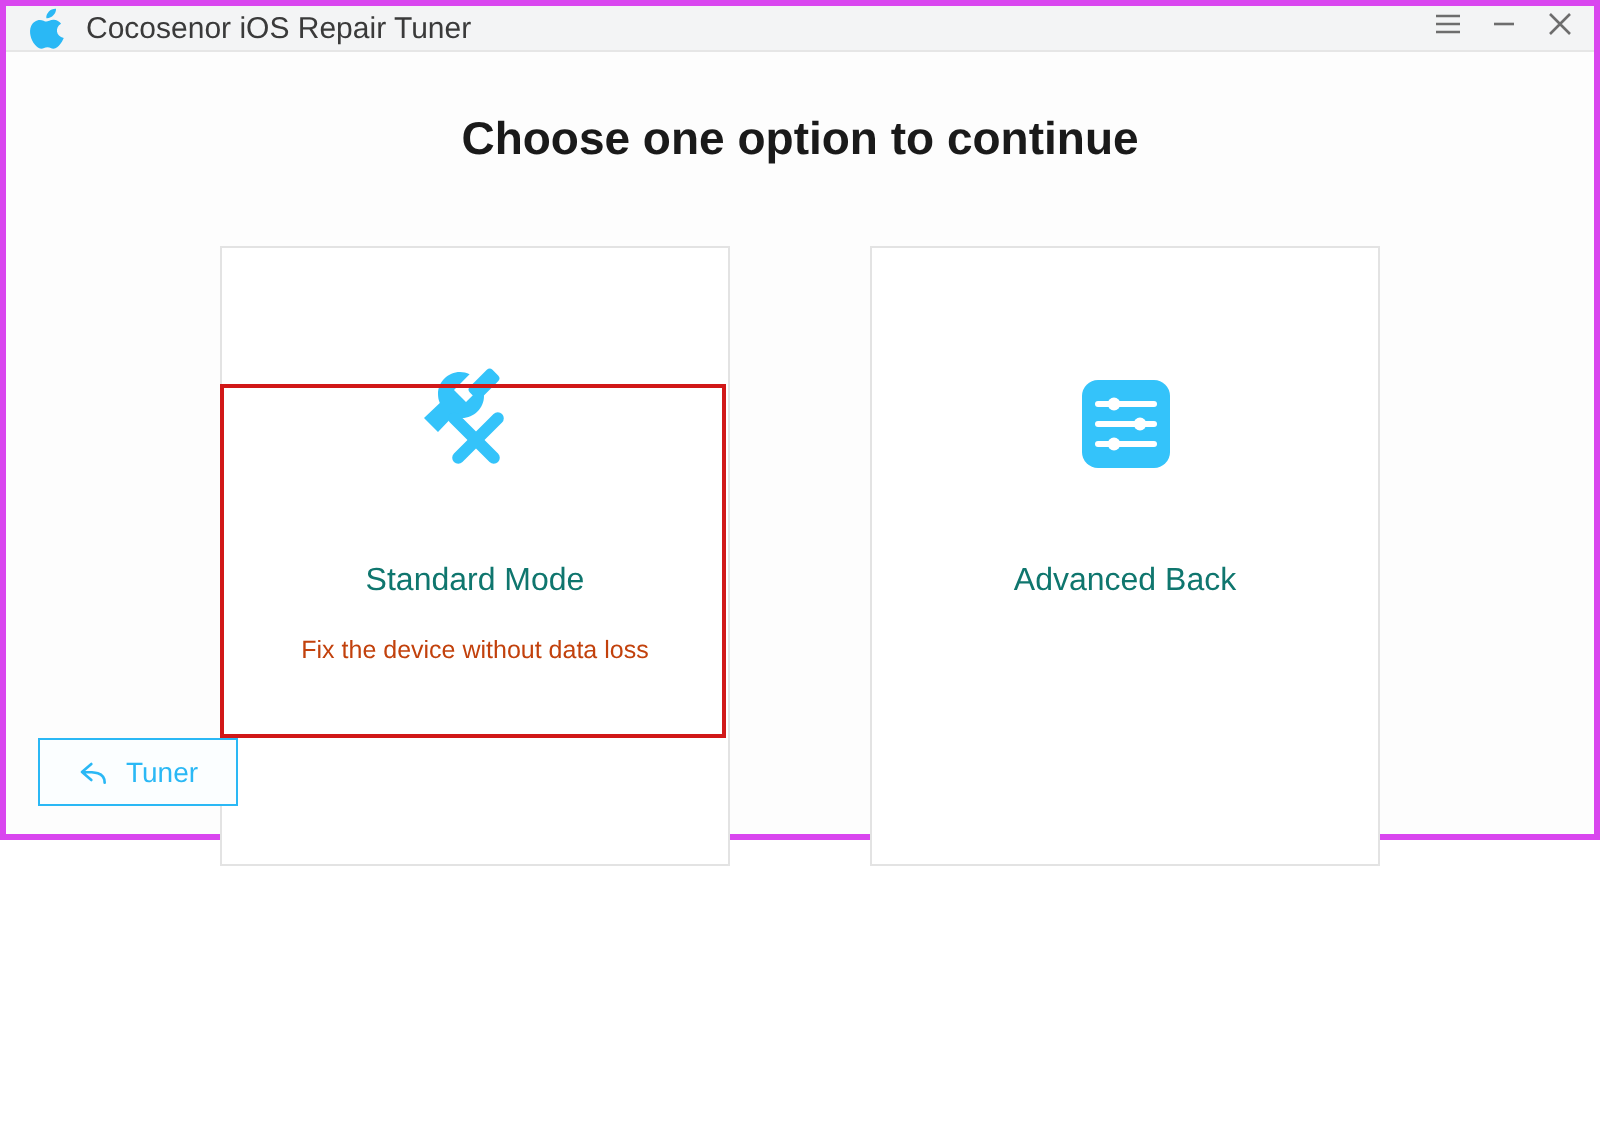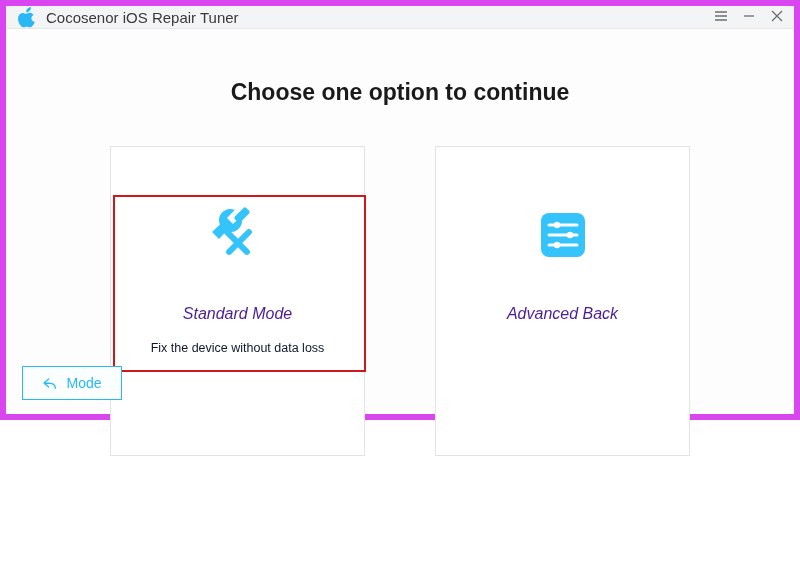--- a/index.html
+++ b/index.html
@@ -1,49 +1,49 @@
 <!DOCTYPE html>
 <html><head>
 <meta charset="utf-8">
 <style>
   * { box-sizing: border-box; margin: 0; padding: 0; }
   html, body { width: 800px; height: 568px; font-family: "Segoe UI", Arial, sans-serif; }
   .window {
     width: 800px; height: 420px;
-    border: 6px solid #d946ef;
+    border: 3px solid #d946ef;
     background: #fdfdfd;
     display: flex; flex-direction: column;
     position: relative;
   }
   .titlebar {
     height: 38px;
     background: #f3f4f5;
     border-bottom: 1px solid #e6e6e6;
     display: flex; align-items: center;
     padding: 0 10px;
   }
   .titlebar .logo { width: 22px; height: 22px; margin-right: 8px; }
   .titlebar .title { font-size: 15px; color: #3a3a3a; }
   .win-controls { margin-left: auto; display: flex; gap: 14px; align-items: center; color: #6d6d6d; }
   .win-controls span { font-size: 16px; line-height: 1; cursor: pointer; user-select: none; }
   .content { flex: 1; position: relative; padding: 30px 60px 0; }
-  .heading { text-align: center; font-size: 23px; font-weight: 700; color: #1a1a1a; margin-top: 20px; margin-bottom: 40px; }
+  .heading { text-align: center; font-size: 23px; font-weight: 700; color: #1a1a1a; margin-top: 0; margin-bottom: 40px; }
   .cards { display: flex; justify-content: center; gap: 70px; }
   .card {
     width: 255px; height: 310px;
     border: 1px solid #e3e3e3;
     background: #fff;
     display: flex; flex-direction: column; align-items: center;
     padding-top: 48px;
     cursor: pointer;
     position: relative;
   }
   .card .icon-wrap { height: 80px; display:flex; align-items:center; justify-content:center; }
-  .card .mode-title { font-size: 16px; color: #4c1d95; margin-top: 30px; font-style: italic; }
-  .card .mode-desc  { font-size: 12.5px; color: #0f172a; margin-top: 18px; }
+  .card .mode-title { font-size: 16px; color: #0f766e; margin-top: 30px; }
+  .card .mode-desc  { font-size: 12.5px; color: #c2410c; margin-top: 18px; }
   .highlight-box {
     position: absolute;
     border: 2px solid #d11818;
     pointer-events: none;
   }
   .back-btn {
     position: absolute;
     left: 16px; bottom: 14px;
     width: 100px; height: 34px;
     border: 1px solid #2ab8f5;
@@ -128,16 +128,16 @@
 
     </div>
 
     <div class="highlight-box" style="left: 107px; top: 166px; width: 253px; height: 177px;"></div>
   </div>
 
   <div class="back-btn">
     <svg viewBox="0 0 24 20">
       <path fill="none" stroke="#2ab8f5" stroke-width="2" stroke-linecap="round" stroke-linejoin="round" d="M10 4 L3 10 L10 16 M3 10 C 12 10 20 10 20 18"></path>
     </svg>
-    <span>Mode</span>
+    <span>Tuner</span>
   </div>
 
 </div>
 
 </body></html>

